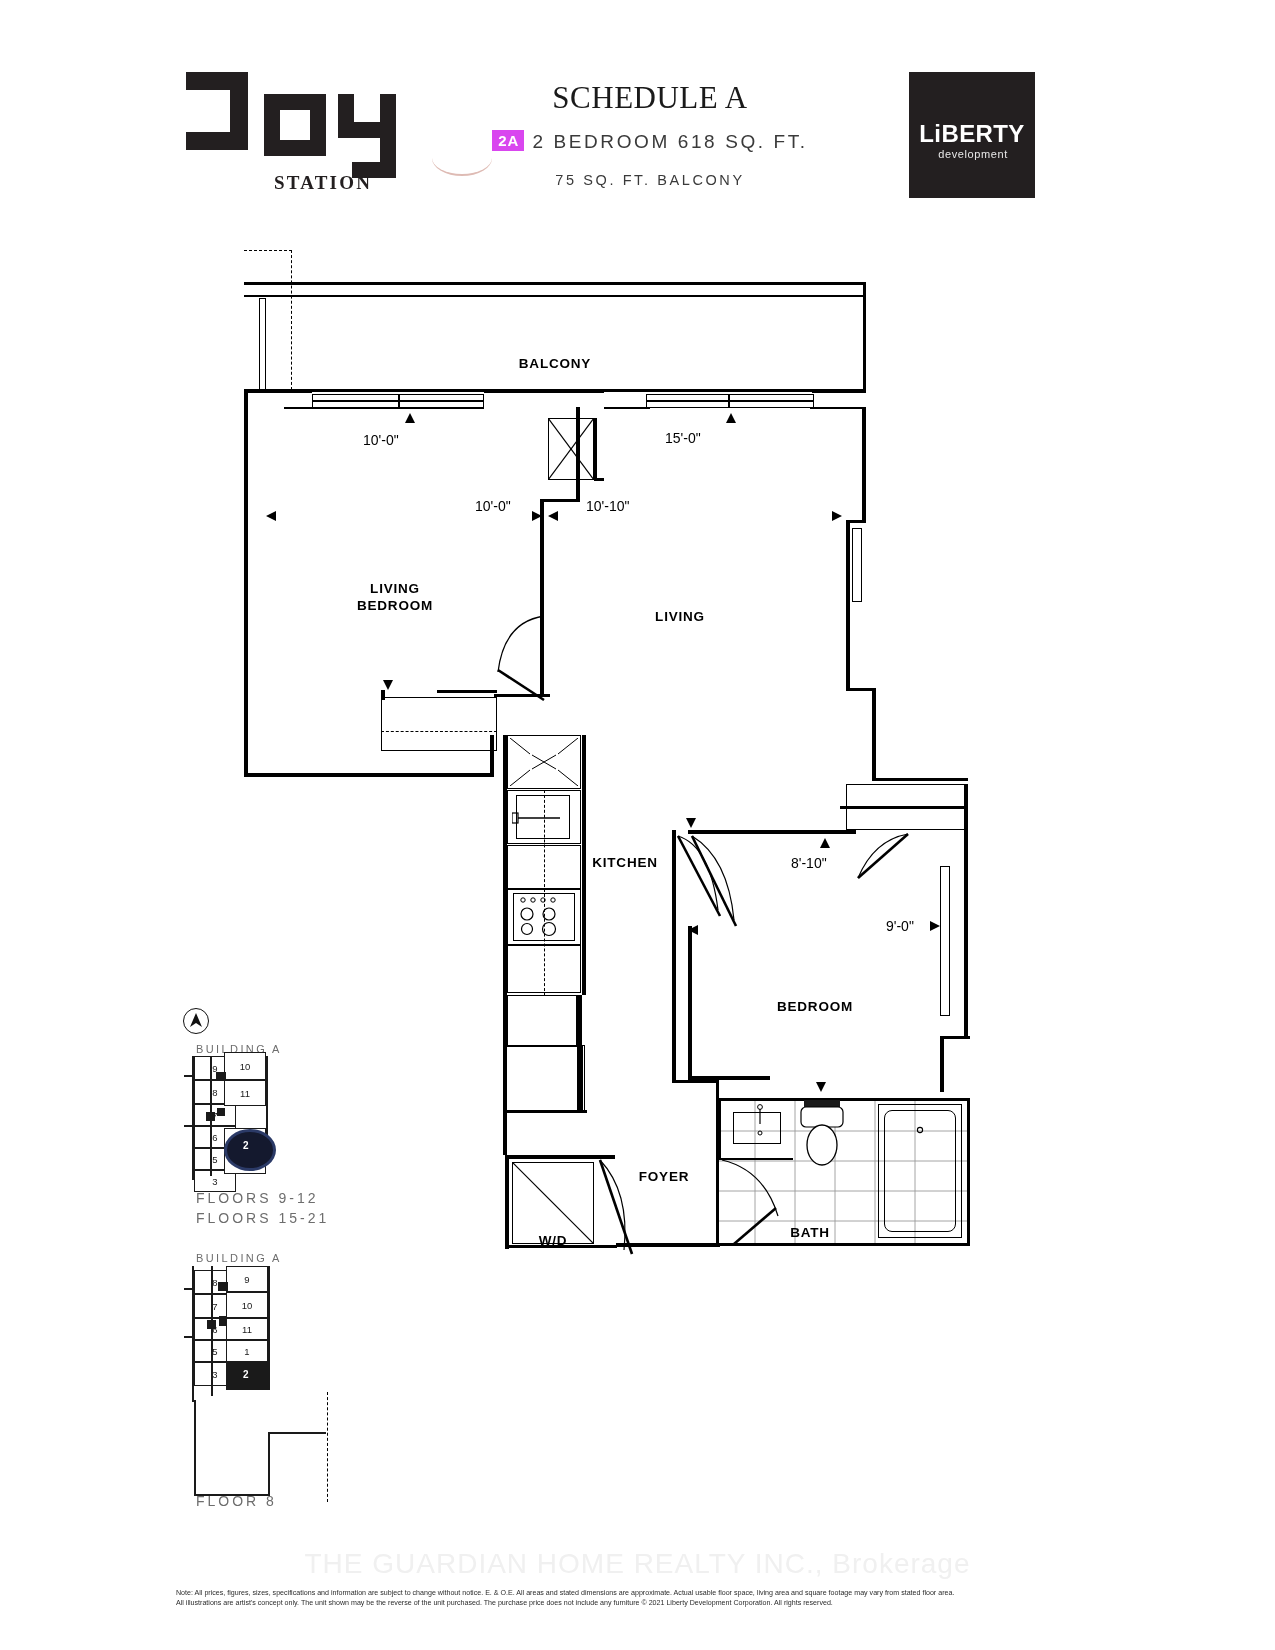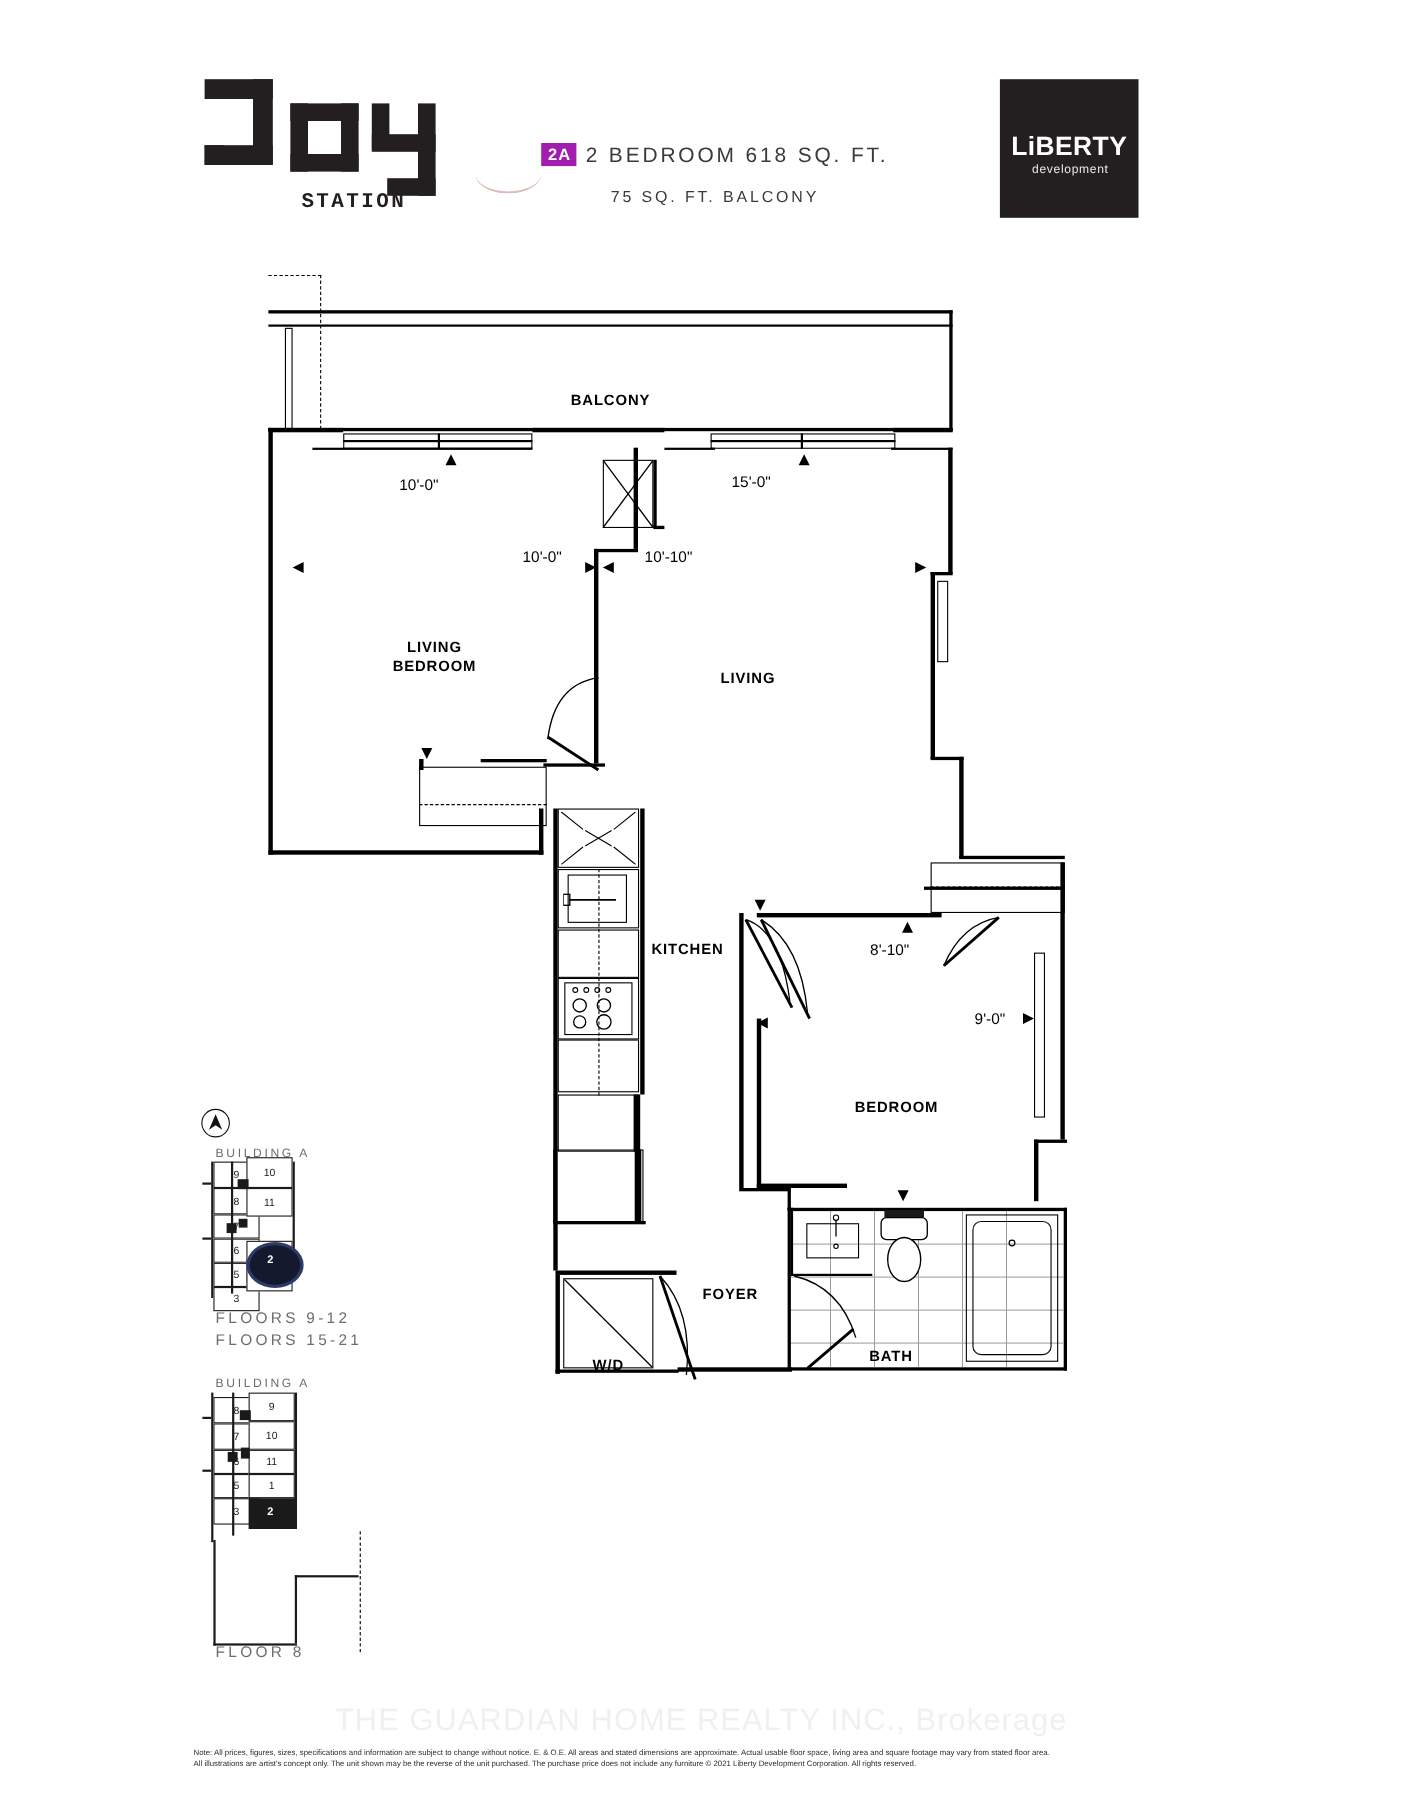--- a/index.html
+++ b/index.html
@@ -8,27 +8,27 @@
 
   .abs{position:absolute;}
 
   
   #header{position:absolute;left:0;top:0;width:1275px;height:230px;}
 
   
   #joy-logo{position:absolute;left:186px;top:72px;width:210px;height:128px;}
   .blk{position:absolute;background:#231f20;}
   #joy-station-word{position:absolute;left:88px;top:100px;font-size:19px;font-weight:bold;
-      letter-spacing:2.2px;color:#231f20;font-family:Liberation Mono, monospace;}
+      letter-spacing:2.2px;color:#231f20;font-family:Liberation Serif, serif;}
 
   #schedule-title{position:absolute;left:440px;top:80px;width:420px;text-align:center;
       font-family:"Liberation Serif",serif;font-size:31px;letter-spacing:0.5px;color:#1a1a1a;}
   #unit-line{position:absolute;left:440px;top:130px;width:420px;text-align:center;
       font-size:19px;letter-spacing:2.6px;color:#3a3a3a;white-space:nowrap;}
-  #unit-badge{display:inline-block;background:#a21caf;color:#fff;font-size:15px;font-weight:bold;
+  #unit-badge{display:inline-block;background:#d946ef;color:#fff;font-size:15px;font-weight:bold;
       letter-spacing:1px;padding:2px 5px 2px 6px;vertical-align:2px;margin-right:8px;}
   #balcony-line{position:absolute;left:440px;top:172px;width:420px;text-align:center;
       font-size:14.5px;letter-spacing:2.6px;color:#3a3a3a;}
   #title-swoosh{position:absolute;left:432px;top:140px;width:60px;height:34px;
       border-bottom:2px solid #d9b0a8;border-radius:0 0 50% 50%;opacity:.85;}
 
   #liberty-logo{position:absolute;left:909px;top:72px;width:126px;height:126px;background:#231f20;}
   #liberty-name{position:absolute;left:0;top:48px;width:126px;text-align:center;color:#fff;
       font-size:24px;font-weight:bold;letter-spacing:.4px;}
   #liberty-sub{position:absolute;left:0;top:76px;width:128px;text-align:center;color:#e8e8e8;
@@ -86,20 +86,21 @@
     <div class="blk" style="left:78px;top:68px;width:62px;height:16px;"></div>
 
     <div class="blk" style="left:152px;top:22px;width:16px;height:42px;"></div>
     <div class="blk" style="left:152px;top:50px;width:58px;height:16px;"></div>
     <div class="blk" style="left:194px;top:22px;width:16px;height:84px;"></div>
     <div class="blk" style="left:166px;top:90px;width:44px;height:16px;"></div>
     <div id="joy-station-word">STATION</div>
   </div>
 
   <div id="title-swoosh"></div>
+  <div id="schedule-title">SCHEDULE A</div>
   <div id="unit-line">
     <span id="unit-badge">2A</span><span>2 BEDROOM 618 SQ. FT.</span>
   </div>
   <div id="balcony-line">75 SQ. FT. BALCONY</div>
 
   <div id="liberty-logo">
     <div id="liberty-name">LiBERTY</div>
     <div id="liberty-sub">development</div>
   </div>
 </div>

